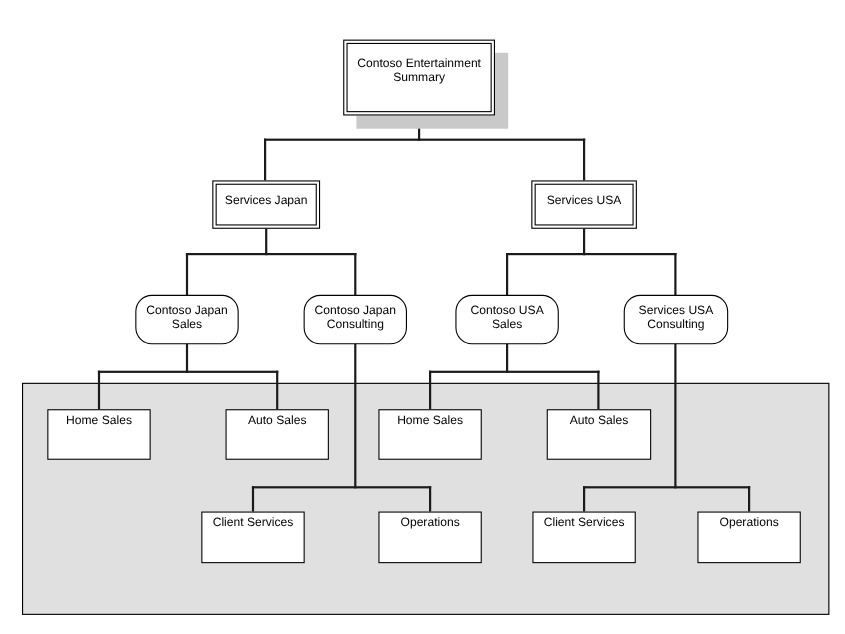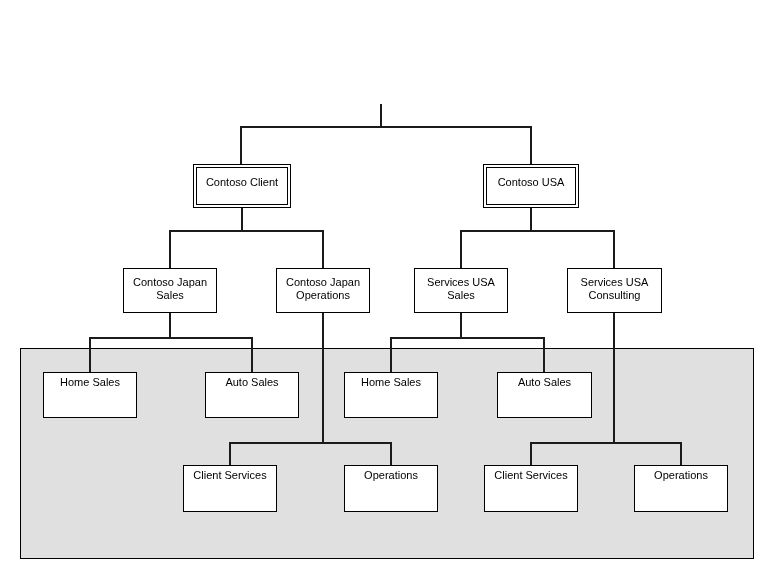--- a/index.html
+++ b/index.html
@@ -14,21 +14,21 @@
   .ln{position:absolute;background:#1b1b1b;z-index:2;}
   .node{
     position:absolute;z-index:3;background:#ffffff;border:1px solid #000;
     box-sizing:border-box;display:flex;justify-content:center;align-items:flex-start;
     text-align:center;font-size:11px;line-height:13px;color:#000;padding:0 3px;
   }
   .dbl::before{content:"";position:absolute;inset:2px;border:1px solid #000;pointer-events:none;}
   .shadow{box-shadow:12px 12px 0 0 #c9c9c9;}
   .lv1{padding-top:15px;}
   .lv2{padding-top:11px;}
-  .lv3{padding-top:7px;}
+  .lv3{padding-top:7px;border-radius:15px;}
   .lv4{padding-top:3px;}
 </style>
 </head>
 <body>
 
 <div class="canvas">
 
   <div class="panel"></div>
 
   <div class="ln" style="left:380px;top:104px;width:2px;height:24px"></div>
@@ -59,36 +59,39 @@
   <div class="ln" style="left:322px;top:312px;width:2px;height:132px"></div>
   <div class="ln" style="left:229px;top:442px;width:163px;height:2px"></div>
   <div class="ln" style="left:229px;top:442px;width:2px;height:24px"></div>
   <div class="ln" style="left:390px;top:442px;width:2px;height:24px"></div>
 
   <div class="ln" style="left:613px;top:312px;width:2px;height:132px"></div>
   <div class="ln" style="left:530px;top:442px;width:152px;height:2px"></div>
   <div class="ln" style="left:530px;top:442px;width:2px;height:24px"></div>
   <div class="ln" style="left:680px;top:442px;width:2px;height:24px"></div>
 
+  <div class="node dbl shadow lv1" style="left:312px;top:36px;width:138px;height:69px">
+    <span>Contoso Entertainment Summary</span>
+  </div>
 
   <div class="node dbl lv2" style="left:193px;top:164px;width:98px;height:44px">
-    <span>Contoso Client</span>
+    <span>Services Japan</span>
   </div>
   <div class="node dbl lv2" style="left:483px;top:164px;width:96px;height:44px">
-    <span>Contoso USA</span>
+    <span>Services USA</span>
   </div>
 
   <div class="node lv3" style="left:123px;top:268px;width:94px;height:45px">
     <span>Contoso Japan Sales</span>
   </div>
   <div class="node lv3" style="left:276px;top:268px;width:94px;height:45px">
-    <span>Contoso Japan Operations</span>
+    <span>Contoso Japan Consulting</span>
   </div>
   <div class="node lv3" style="left:414px;top:268px;width:94px;height:45px">
-    <span>Services USA Sales</span>
+    <span>Contoso USA Sales</span>
   </div>
   <div class="node lv3" style="left:567px;top:268px;width:95px;height:45px">
     <span>Services USA Consulting</span>
   </div>
 
   <div class="node lv4" style="left:43px;top:372px;width:94px;height:46px">
     <span>Home Sales</span>
   </div>
   <div class="node lv4" style="left:205px;top:372px;width:94px;height:46px">
     <span>Auto Sales</span>

